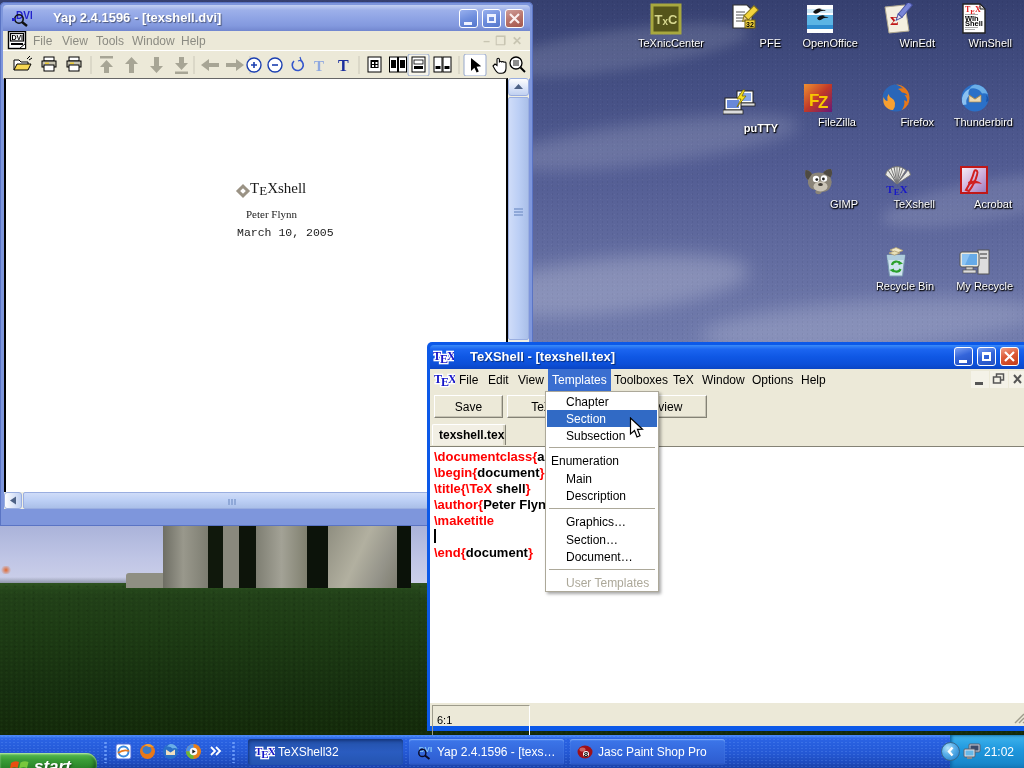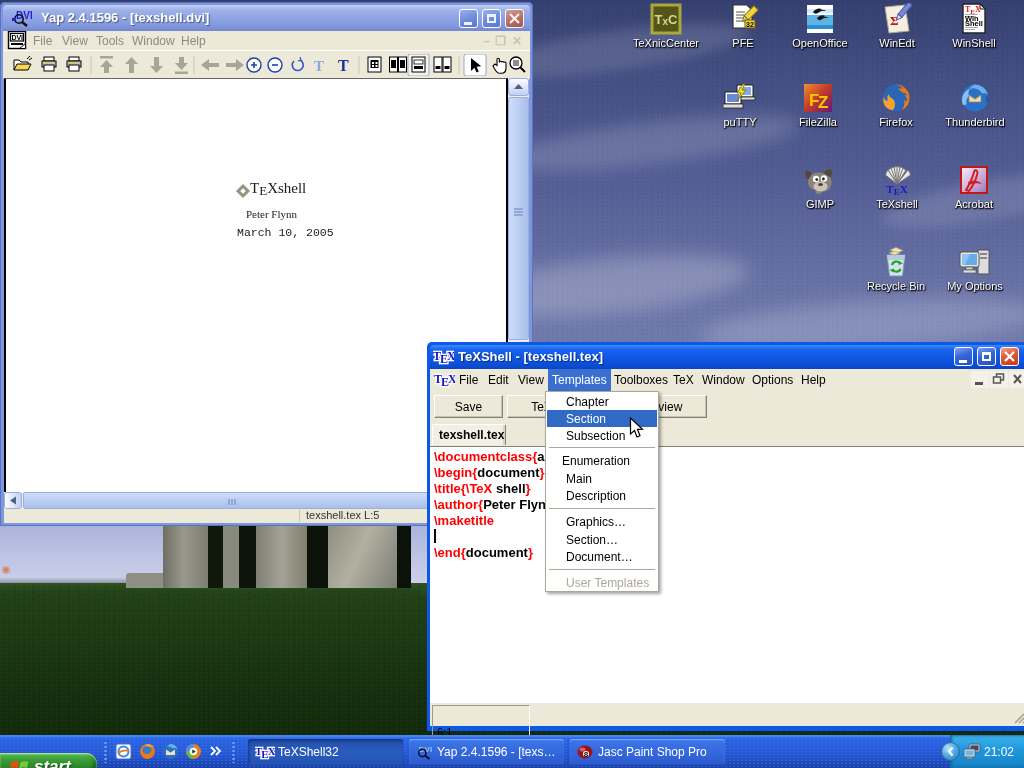--- a/index.html
+++ b/index.html
@@ -15,30 +15,30 @@
   #grass{position:absolute;left:0;right:0;top:583px;height:157px;
       background:linear-gradient(180deg,#23421a 0%,#1d3a14 30%,#162e0f 70%,#132809 100%);}
   #grasstex{position:absolute;left:0;right:0;top:583px;height:157px;opacity:.13;
       background-image:radial-gradient(circle at 30% 40%, #3a6a2a 0 0.8px, transparent 1.6px),
                        radial-gradient(circle at 70% 60%, #081505 0 0.8px, transparent 1.6px);
       background-size:5px 4px, 9px 6px;}
   .stone{position:absolute;top:526px;}
   
   .win{position:absolute;}
   .titletext{color:#fff;font-weight:bold;font-size:13px;white-space:nowrap;
-      text-shadow:1px 1px 1px rgba(0,0,0,.45);}
+      text-shadow:1px 1px 1px rgba(0,0,0,.45);margin-left:12px;}
   .tbtn{position:absolute;width:19px;height:19px;border-radius:3px;
       border:1px solid #fff;box-sizing:border-box;}
   .menubar{background:#ece9d8;font-size:12px;color:#000;}
   .beige{background:#ece9d8;}
   
   .dicon{position:absolute;width:76px;text-align:center;}
   .dicon svg{display:block;margin:0 auto;}
   .dicon .lbl{margin-top:3px;font-size:11px;color:#fff;
-      text-shadow:1px 1px 1px #000, 0 1px 2px #000;line-height:11px;}
+      text-shadow:1px 1px 1px #000, 0 1px 2px #000;line-height:11px;text-align:right;}
   
   #taskbar{position:absolute;left:0;top:735px;width:1024px;height:33px;
       background:linear-gradient(180deg,#4b8bf8 0%,#3a77f0 6%,#2a63e4 12%,#2458d4 55%,#1e4bbd 85%,#1a41a8 100%);}
 </style>
 </head>
 <body>
 <div id="desk"></div>
 <div class="abs" style="inset:0;position:absolute;opacity:.06;
      background-image:radial-gradient(#0a1030 0.7px, transparent 1px),radial-gradient(#e8ecff 0.7px, transparent 1px);
      background-size:5px 4px,7px 5px;background-position:0 0,2px 2px;"></div>
@@ -124,21 +124,21 @@
         <line x1="7" y1="13.5" x2="18" y2="13.5"></line>
         <line x1="7" y1="24.5" x2="20" y2="24.5"></line>
         <line x1="7" y1="26.5" x2="17" y2="26.5"></line>
       </g>
     <text x="7" y="18" font-size="7.5" font-weight="bold" fill="#000" font-family="Liberation Sans">Win</text>
     <text x="7" y="23" font-size="7.5" font-weight="bold" fill="#000" font-family="Liberation Sans">Shell</text>
   </svg>
   <div class="lbl">WinShell</div>
 </div>
 
-<div class="dicon" style="left:702px;top:82px;">
+<div class="dicon" style="left:702px;top:88px;font-weight:bold;">
   <svg width="34" height="32" viewBox="0 0 34 32">
     <rect x="14" y="3" width="16" height="12" fill="#fff" stroke="#222"></rect>
     <rect x="16" y="5" width="12" height="8" fill="#88a8e8"></rect>
     <rect x="12" y="15" width="20" height="3" fill="#ddd" stroke="#222" stroke-width=".8"></rect>
     <rect x="2" y="10" width="16" height="12" fill="#fff" stroke="#222"></rect>
     <rect x="4" y="12" width="12" height="8" fill="#6888d8"></rect>
     <rect x="0" y="22" width="20" height="4" fill="#ddd" stroke="#222" stroke-width=".8"></rect>
     <path d="M20 2 l-6 9 4 0 -4 8 9 -11 -4 0 3 -6 z" fill="#f8e020" stroke="#7a6a00" stroke-width=".8"></path>
   </svg>
   <div class="lbl">puTTY</div>
@@ -242,21 +242,21 @@
   <svg width="34" height="32" viewBox="0 0 34 32">
     <rect x="20" y="4" width="11" height="24" fill="#ddd" stroke="#555"></rect>
     <rect x="22" y="7" width="7" height="2" fill="#888"></rect>
       <rect x="22" y="11" width="7" height="2" fill="#888"></rect>
     <rect x="2" y="6" width="19" height="15" rx="2" fill="#e8e8e0" stroke="#555"></rect>
     <rect x="4" y="8" width="15" height="11" fill="#66aae8"></rect>
     <path d="M4 8 l8 0 -5 11 -3 0 z" fill="#8cc4f4"></path>
     <rect x="8" y="21" width="7" height="3" fill="#ccc" stroke="#555" stroke-width=".7"></rect>
     <rect x="5" y="24" width="13" height="3" fill="#ddd" stroke="#555" stroke-width=".7"></rect>
   </svg>
-  <div class="lbl">My Options</div>
+  <div class="lbl">My Recycle</div>
 </div>
 
 <div class="abs" style="left:962px;top:343px;">
   <svg width="34" height="20" viewBox="0 0 34 20">
     <path d="M5 14 q-4 -8 4 -12 q8 -4 16 0 q8 4 4 12 z" fill="#8a0a12" stroke="#5a0008"></path>
     <text x="15" y="13" font-size="9" font-weight="bold" fill="#fff" text-anchor="middle" font-family="Liberation Sans">PSP</text>
     <line x1="22" y1="14" x2="31" y2="3" stroke="#111" stroke-width="2"></line>
   </svg>
 </div>
 
@@ -429,23 +429,20 @@
          background:linear-gradient(90deg,#fdfdfe,#d8e2f8 60%,#c0d0f0);"></div>
     <svg class="abs" style="left:5px;top:4px;" width="8" height="9" viewBox="0 0 8 9">
         <path d="M7 0.5 L1 4.5 L7 8.5 Z" fill="#4d6185"></path>
       </svg>
     <div class="abs" style="left:19px;top:0;width:440px;height:17px;border-radius:2px;border:1px solid #9aaee0;box-sizing:border-box;
          background:linear-gradient(180deg,#cfdcf8,#bccff5 50%,#aabfe8);">
       <div class="abs" style="left:204px;top:6px;width:1.5px;height:6px;background:#8fa8d8;box-shadow:3px 0 0 #8fa8d8,6px 0 0 #8fa8d8;"></div>
     </div>
   </div>
 
-  <div class="abs beige" style="left:4px;top:507px;width:525px;height:14px;font-size:11px;color:#333;">
-    <div class="abs" style="left:295px;top:0;width:130px;height:13px;border-left:1px solid #cac7b8;padding-left:6px;">texshell.tex L:5</div>
-  </div>
 </div>
 
 <div class="win" id="tex" style="left:427px;top:342px;width:599px;height:389px;
      background:#0c59e8;border-radius:5px 0 0 0;">
 
   <div class="abs" style="left:3px;top:3px;right:0px;height:24px;border-radius:4px 0 0 0;
        background:linear-gradient(180deg,#3a8bf8 0%,#1b65f0 18%,#0f57e4 50%,#0c4fd8 80%,#0a45c4 100%);"></div>
   <svg class="abs" style="left:6px;top:6px;" width="21" height="18" viewBox="0 0 21 18">
      <text x="0" y="12" font-size="12" font-weight="bold" letter-spacing="-1" fill="#fff" font-family="Liberation Serif" stroke="#fff" stroke-width="2.6">T<tspan dy="3">E</tspan><tspan dy="-3">X</tspan></text>
      <text x="0" y="12" font-size="12" font-weight="bold" letter-spacing="-1" fill="#1313c8" font-family="Liberation Serif">T<tspan dy="3">E</tspan><tspan dy="-3">X</tspan></text>
@@ -506,38 +503,38 @@
     <div class="abs" style="left:4px;top:2px;color:#f00;">\documentclass{<span style="color:#000;">article}</span></div>
     <div class="abs" style="left:4px;top:18px;color:#f00;">\begin{<span style="color:#000;">document</span>}</div>
     <div class="abs" style="left:4px;top:34px;color:#f00;">\title{\TeX<span style="color:#000;"> shell</span>}</div>
     <div class="abs" style="left:4px;top:50px;color:#f00;">\author{<span style="color:#000;">Peter Flynn</span>}</div>
     <div class="abs" style="left:4px;top:66px;color:#f00;">\maketitle</div>
     <div class="abs" style="left:4px;top:82px;width:1.5px;height:14px;background:#000;"></div>
     <div class="abs" style="left:4px;top:98px;color:#f00;">\end{<span style="color:#000;">document</span>}</div>
   </div>
 
   <div class="abs beige" style="left:3px;top:361px;width:596px;height:23px;font-size:11px;color:#000;">
-    <div class="abs" style="left:2px;top:2px;width:98px;height:36px;border:1px solid;border-color:#9d9b8b #fff #fff #9d9b8b;padding:20px 0 0 4px;box-sizing:border-box;">6:1</div>
+    <div class="abs" style="left:2px;top:2px;width:98px;height:36px;border:1px solid;border-color:#9d9b8b #fff #fff #9d9b8b;padding:8px 0 0 4px;box-sizing:border-box;">6:1</div>
     <svg class="abs" style="right:1px;bottom:2px;" width="12" height="12" viewBox="0 0 12 12">
       <g stroke="#9d9b8b" stroke-width="1.5">
           <line x1="2" y1="11" x2="11" y2="2"></line>
           <line x1="6" y1="11" x2="11" y2="6"></line>
           <line x1="10" y1="11" x2="11" y2="10"></line>
         </g>
     </svg>
   </div>
 </div>
 
 <div class="abs" style="left:545px;top:391px;width:114px;height:201px;background:#fff;border:1px solid #aca899;
      box-shadow:2px 2px 3px rgba(0,0,0,.35);font-size:12px;color:#000;box-sizing:border-box;">
   <div class="abs" style="left:1px;top:1px;width:110px;height:17px;padding:2px 0 0 19px;box-sizing:border-box;">Chapter</div>
   <div class="abs" style="left:1px;top:18px;width:110px;height:17px;padding:2px 0 0 19px;box-sizing:border-box;background:#316ac5;color:#fff;">Section</div>
   <div class="abs" style="left:1px;top:35px;width:110px;height:17px;padding:2px 0 0 19px;box-sizing:border-box;">Subsection</div>
   <div class="abs" style="left:3px;top:55px;width:106px;height:1px;background:#aca899;"></div>
-  <div class="abs" style="left:1px;top:60px;width:115px;height:17px;padding:2px 0 0 15px;box-sizing:border-box;">Enumeration</div>
+  <div class="abs" style="left:1px;top:60px;width:115px;height:17px;padding:2px 0 0 4px;box-sizing:border-box;">Enumeration</div>
   <div class="abs" style="left:1px;top:77.5px;width:110px;height:17px;padding:2px 0 0 19px;box-sizing:border-box;">Main</div>
   <div class="abs" style="left:1px;top:95px;width:110px;height:17px;padding:2px 0 0 19px;box-sizing:border-box;">Description</div>
   <div class="abs" style="left:3px;top:116px;width:106px;height:1px;background:#aca899;"></div>
   <div class="abs" style="left:1px;top:121px;width:110px;height:17px;padding:2px 0 0 19px;box-sizing:border-box;">Graphics…</div>
   <div class="abs" style="left:1px;top:138.5px;width:110px;height:17px;padding:2px 0 0 19px;box-sizing:border-box;">Section…</div>
   <div class="abs" style="left:1px;top:156px;width:110px;height:17px;padding:2px 0 0 19px;box-sizing:border-box;">Document…</div>
   <div class="abs" style="left:3px;top:177px;width:106px;height:1px;background:#aca899;"></div>
   <div class="abs" style="left:1px;top:182px;width:110px;height:17px;padding:2px 0 0 19px;box-sizing:border-box;color:#aca899;">User Templates</div>
 </div>
 

